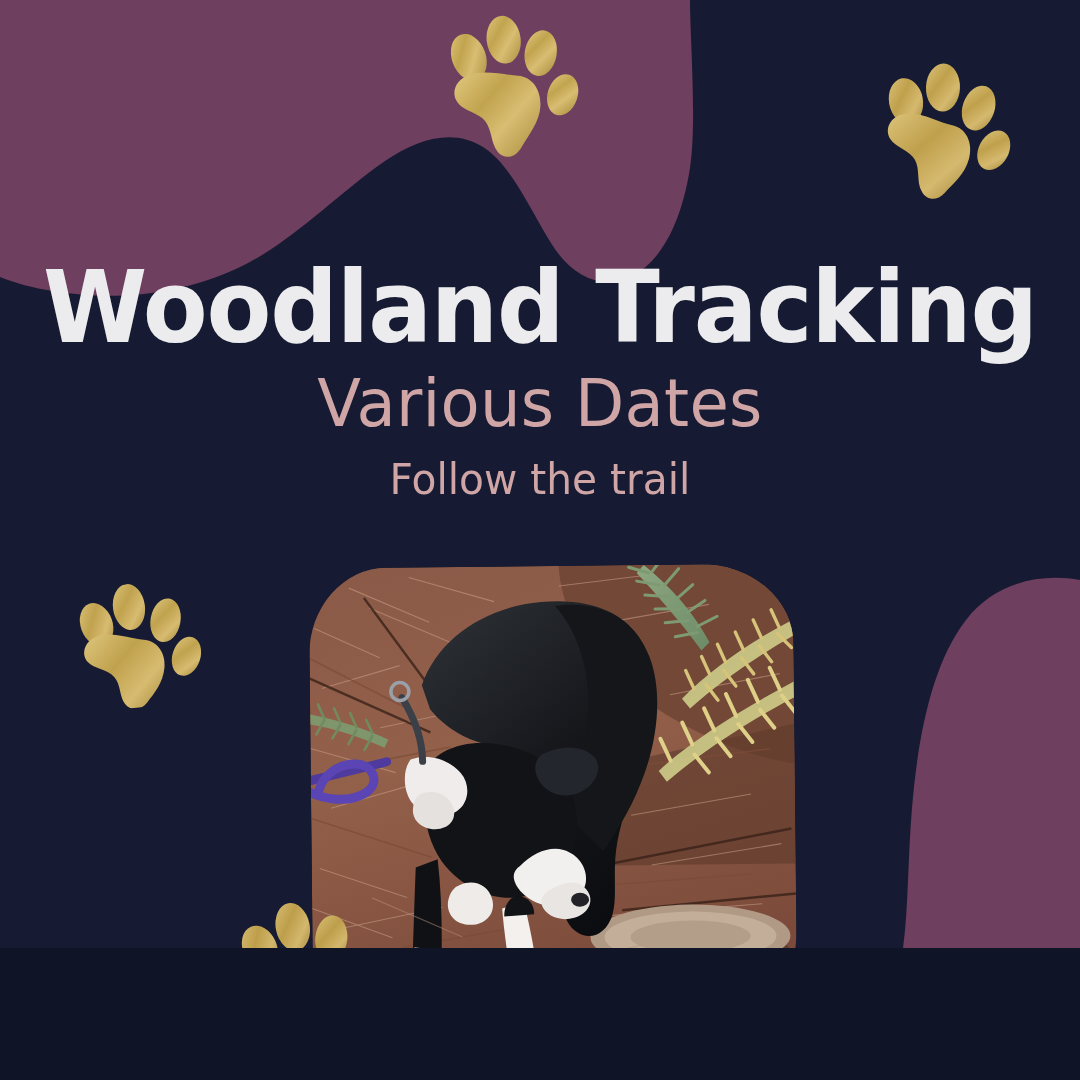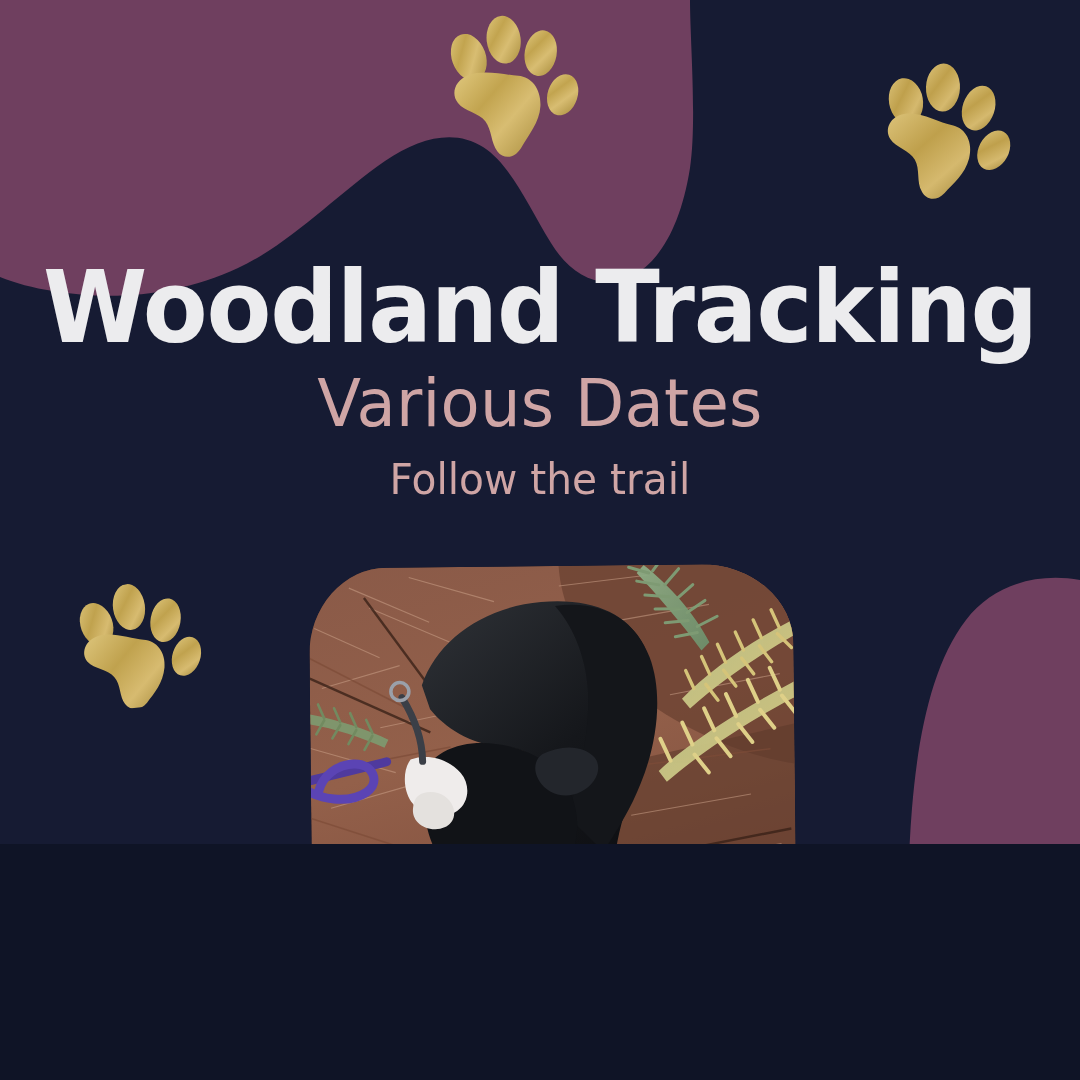--- a/index.html
+++ b/index.html
@@ -6,21 +6,21 @@
     margin: 0;
     padding: 0;
     background: #0f1426;
   }
   body {
     font-family: "Liberation Sans", sans-serif;
   }
   #poster {
     position: relative;
     width: 1080px;
-    height: 844px;
+    height: 948px;
     overflow: hidden;
     background: #161b33;
   }
   .layer {
     position: absolute;
     inset: 0;
     width: 1080px;
     height: 1080px;
   }
   

